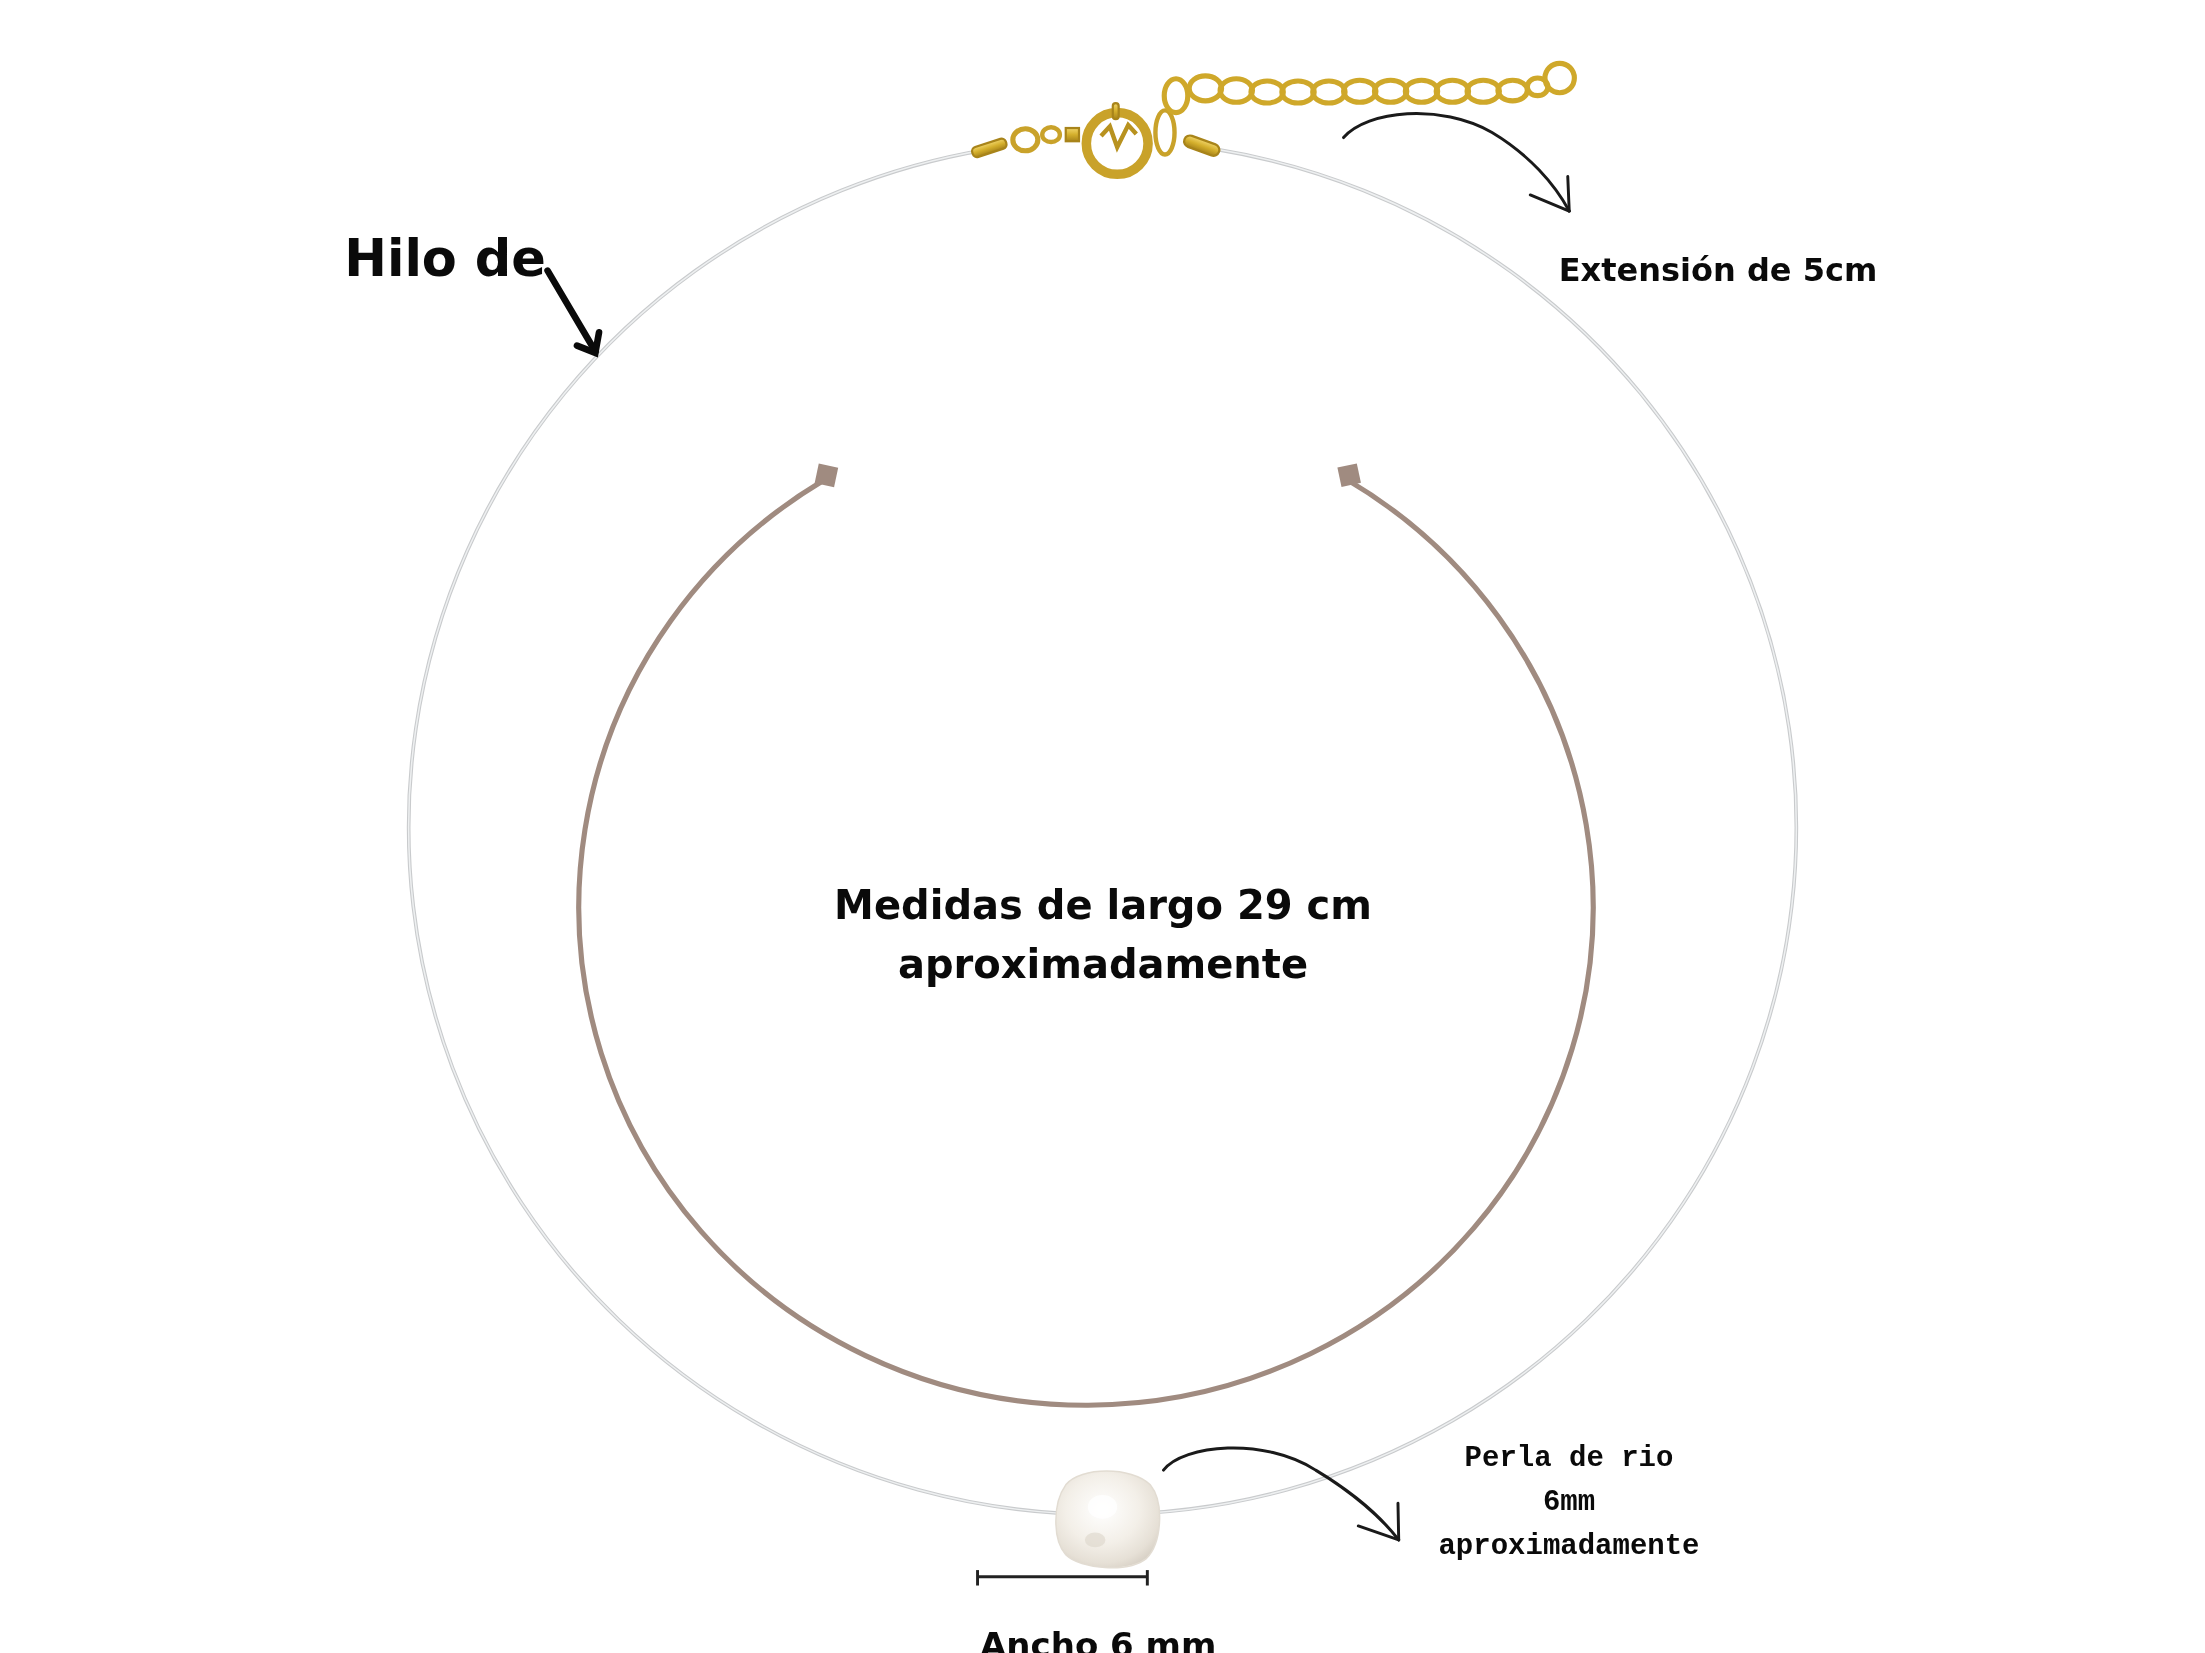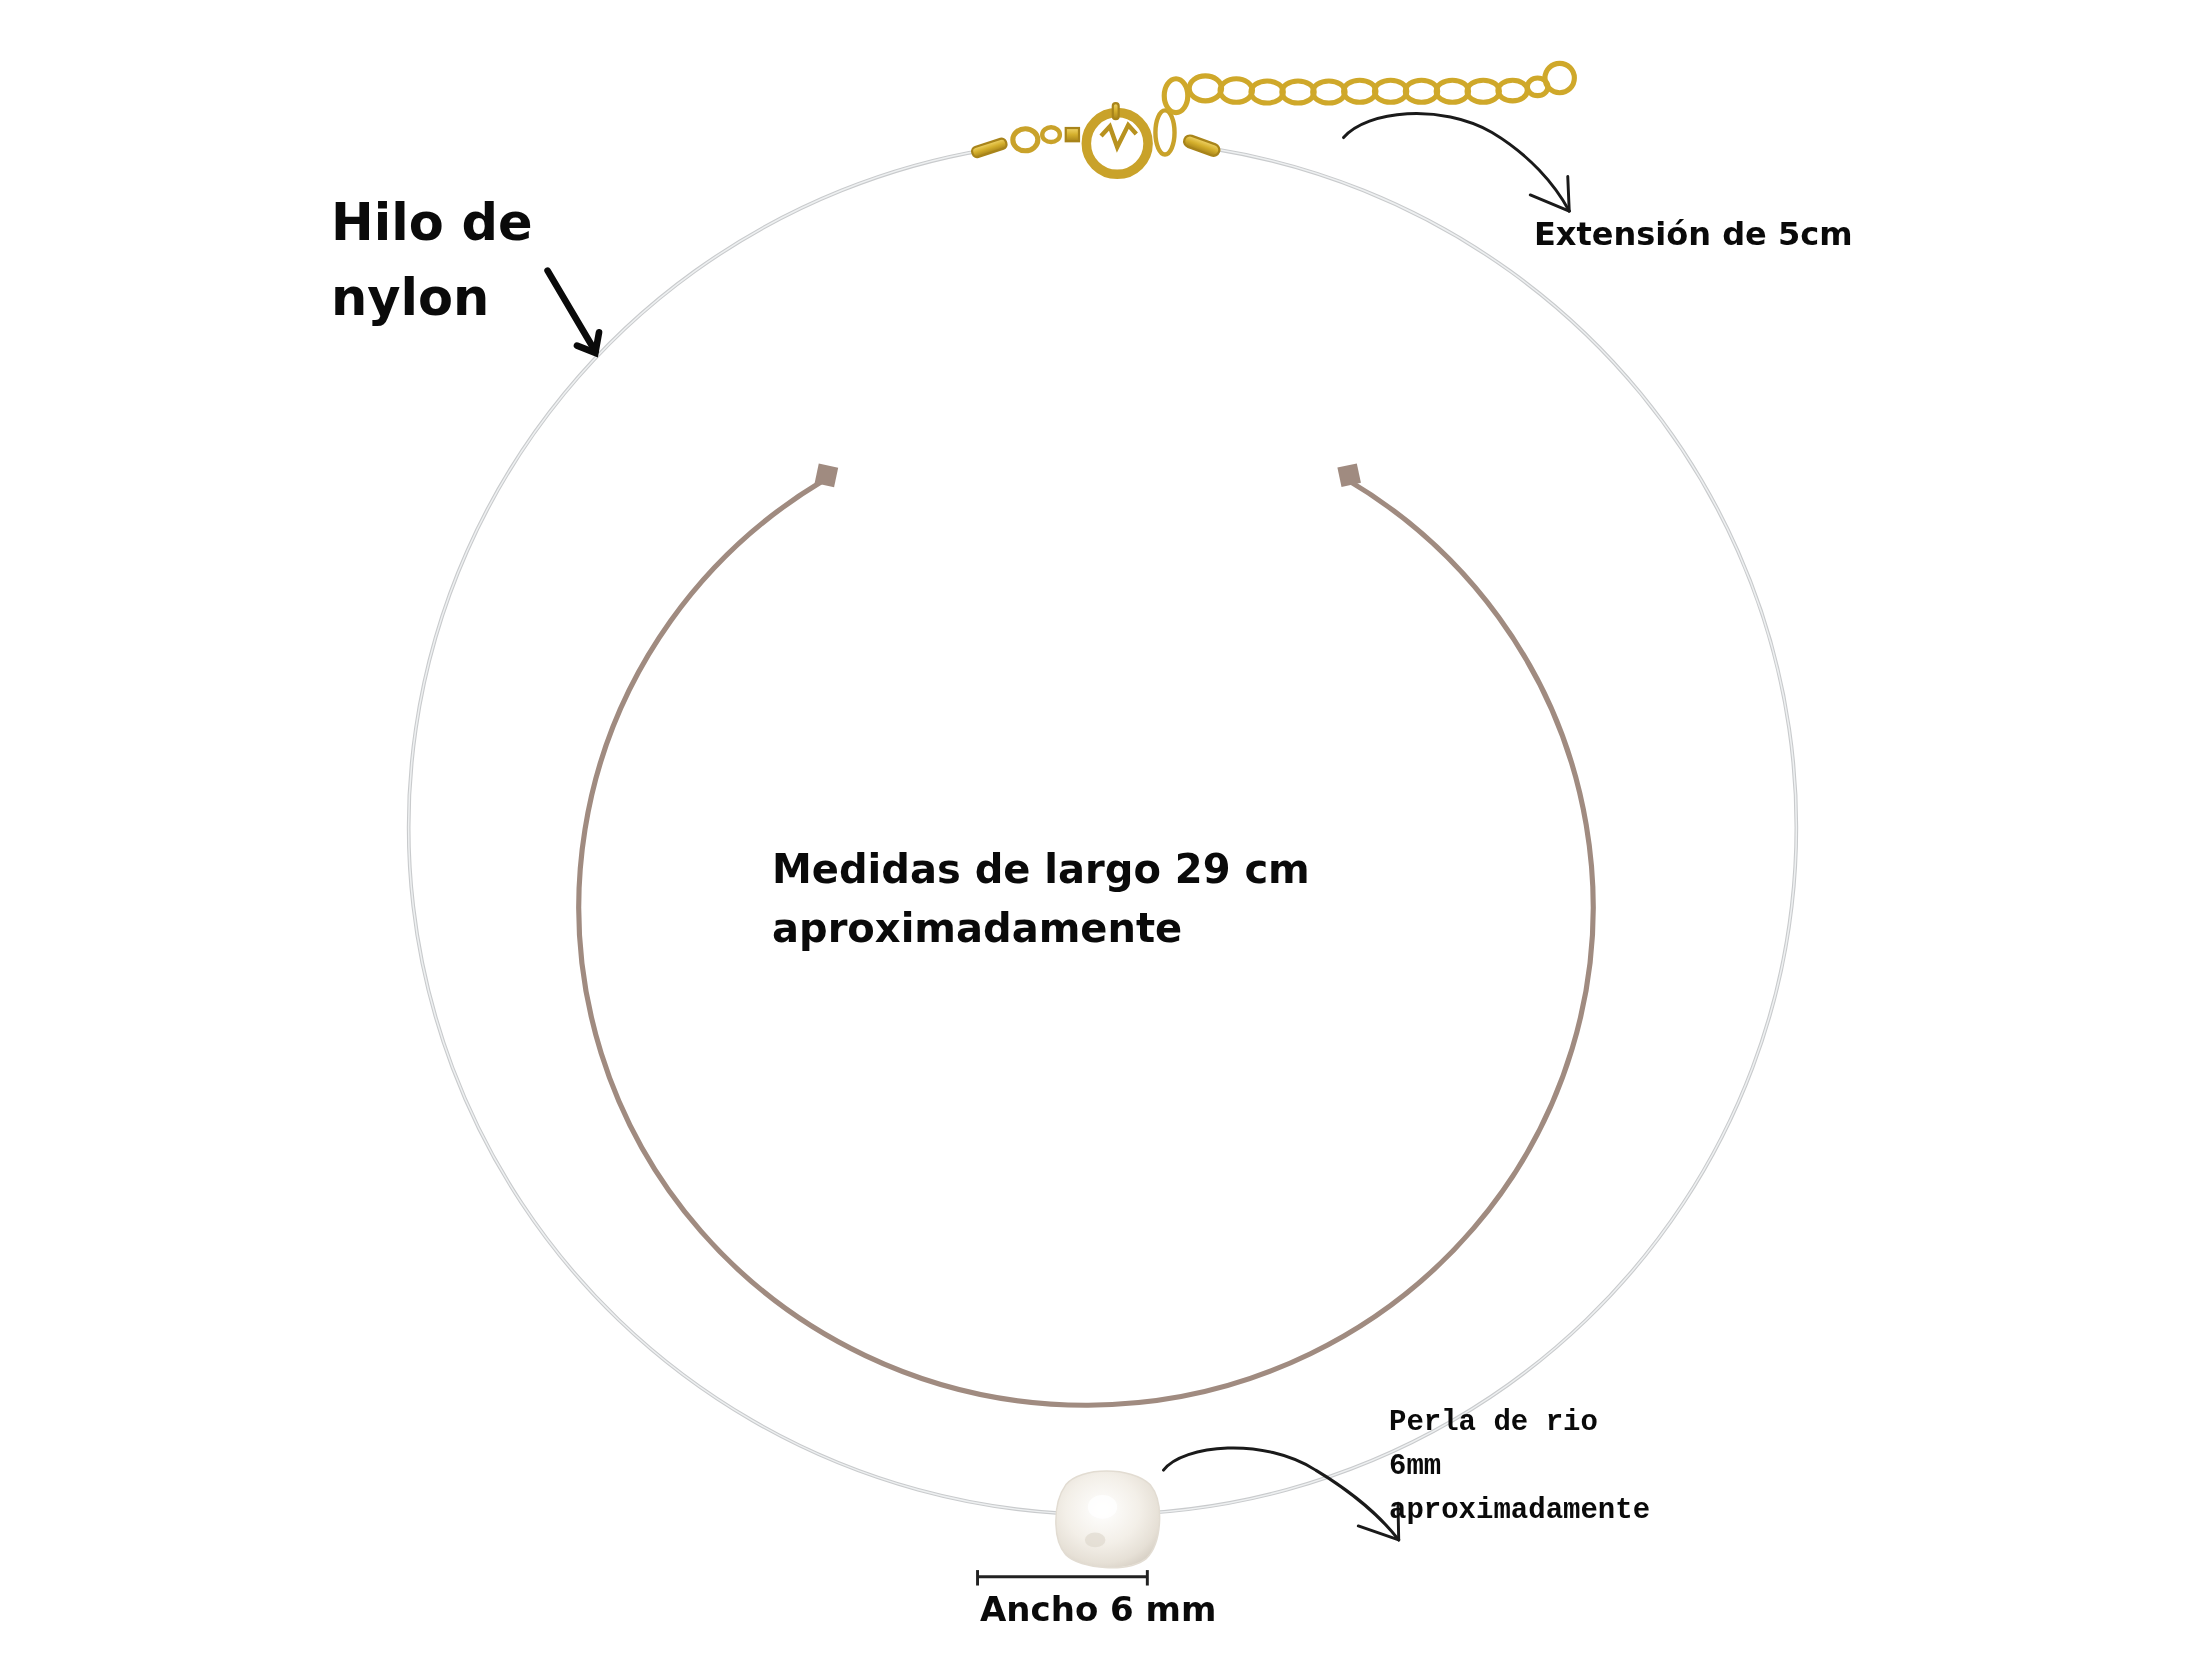--- a/index.html
+++ b/index.html
@@ -1,18 +1,18 @@
 <!DOCTYPE html>
 <html style="font-size:11.8px"><head>
   <meta charset="utf-8">
   <style>
     html, body { margin: 0; padding: 0; background: #ffffff; }
     body { width: 2205px; height: 1654px; position: relative; overflow: hidden; font-family: "DejaVu Sans", "Liberation Sans", sans-serif; }
     .canvas { position: absolute; left: 0; top: 0; width: 2205px; height: 1654px; }
-    .label { position: absolute; color: #0a0a0a; font-weight: bold; white-space: nowrap; }
+    .label { position: absolute; color: #0a0a0a; font-weight: bold; text-align: center; white-space: nowrap; margin-top: 36px; }
     .label-line { display: block; }
     #hilo { left: 331px; top: 185px; width: 228px; font-size: 51px; line-height: 75px; }
     #extension { left: 1534px; top: 210px; width: 368px; font-size: 32px; line-height: 49px; }
     #medidas { left: 772px; top: 840px; width: 662px; font-size: 40px; line-height: 59px; }
     #perla { left: 1389px; top: 1401px; width: 360px; font-size: 29px; line-height: 44px; font-family: Liberation Mono, monospace; }
     #ancho { left: 980px; top: 1590px; width: 206px; font-size: 34px; line-height: 38px; }
   </style>
 </head>
 <body>
 
@@ -101,21 +101,20 @@
 
   <g stroke="#1a1a1a" stroke-width="4" fill="none" stroke-linecap="round">
     <path d="M 1583 2000 C 1610 1965, 1720 1955, 1790 2000 C 1840 2030, 1880 2065, 1903 2095"></path>
     <path d="M 1902 2045 L 1903 2095"></path>
     <path d="M 1848 2076 L 1903 2095"></path>
   </g>
 </svg>
 
 <div class="label" id="hilo">
   <span class="label-line">Hilo de</span>
-  <span class="label-line">nylon</span>
 </div>
 
 <div class="label" id="extension">
   <span class="label-line">Extensión de 5cm</span>
 </div>
 
 <div class="label" id="medidas">
   <span class="label-line">Medidas de largo 29 cm</span>
   <span class="label-line">aproximadamente</span>
 </div>

